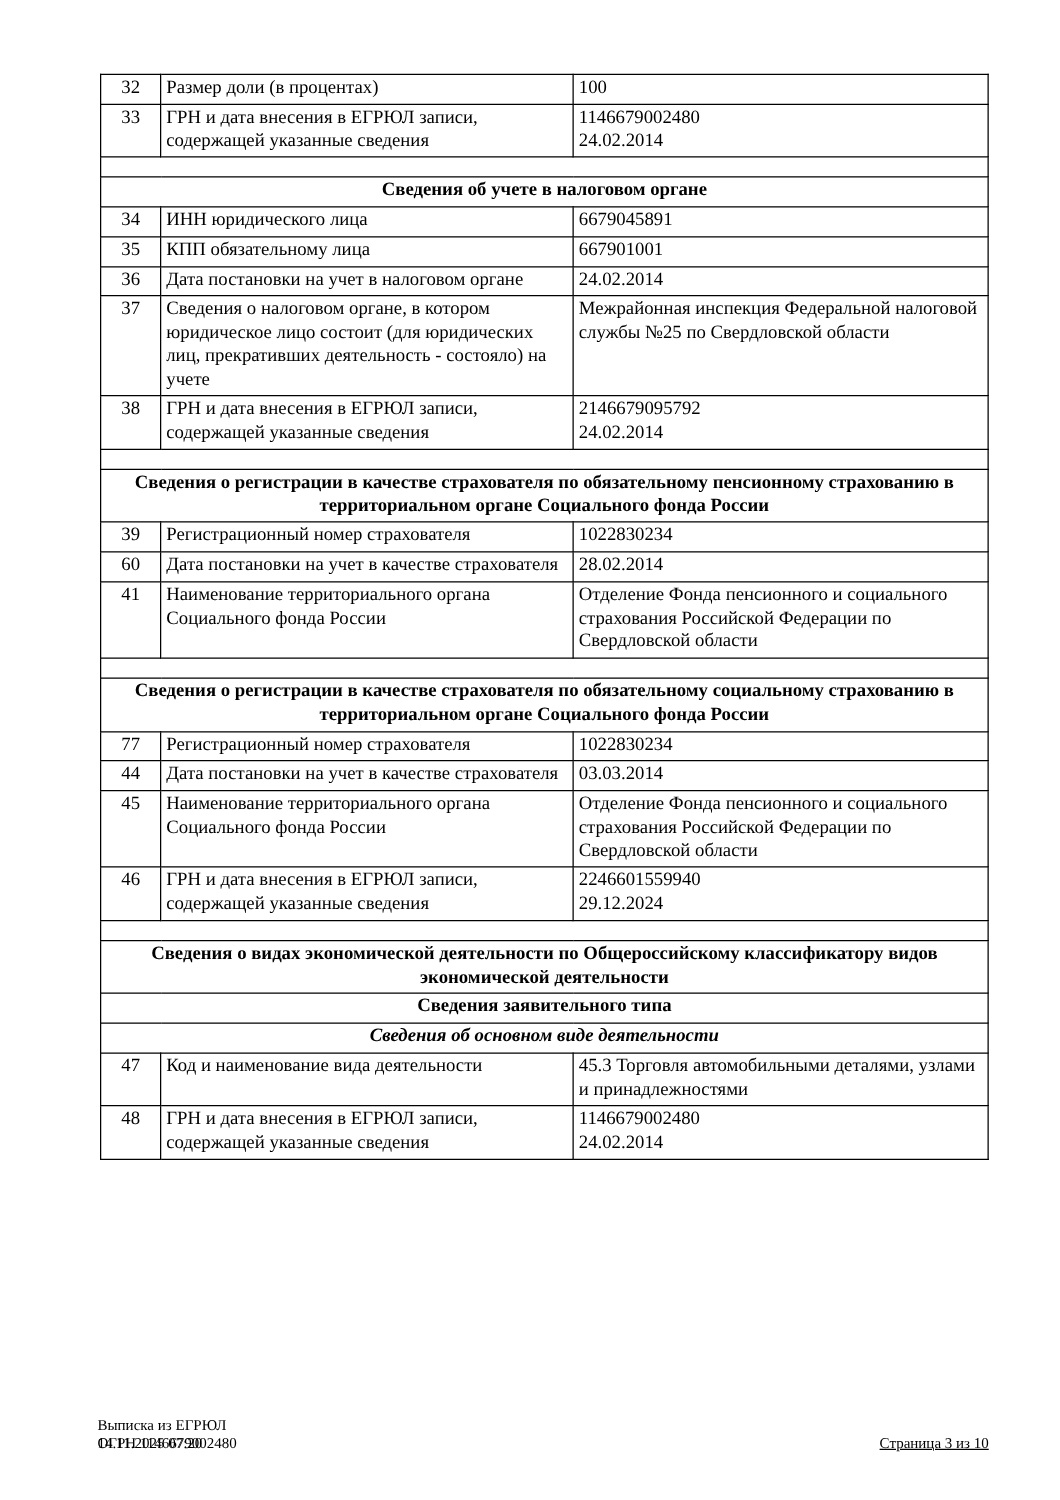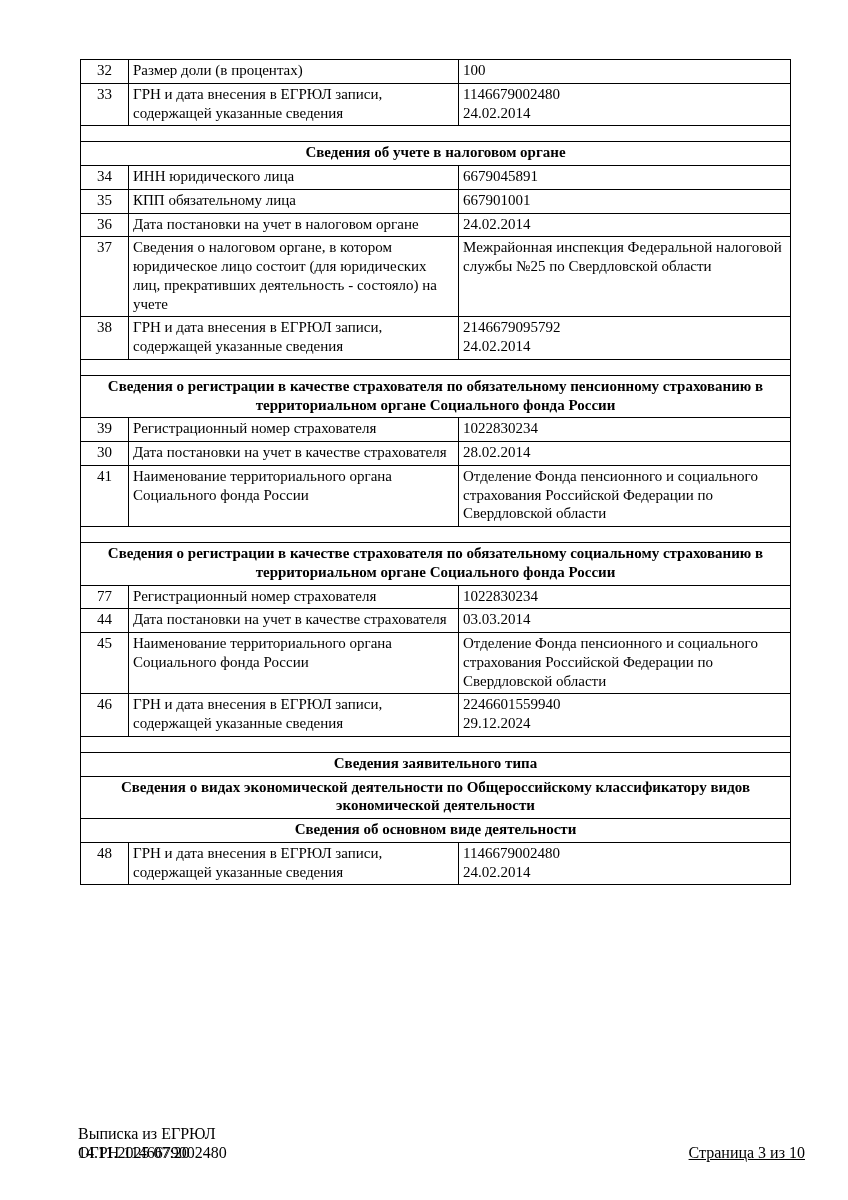--- a/index.html
+++ b/index.html
@@ -46,33 +46,34 @@
   tr.spacer td {
     height: 15px;
     padding: 0;
   }
   td.section-header {
     text-align: center;
     font-weight: bold;
     padding: 3px 6px 4px 6px;
   }
   td.section-header.italic {
+    font-style: italic;
     margin-top: 40px;
   }
   td.section-header.plain-italic {
     font-weight: normal;
     font-style: italic;
   }
   .footer {
     position: absolute;
     left: 78px;
-    right: 43px;
+    right: 57px;
     top: 1132px;
     height: 30px;
-    font-size: 16px;
+    font-size: 12px;
     line-height: 1.15;
   }
   .footer .f-left {
     position: absolute;
     left: 0;
     bottom: 0;
     text-align: left;
   }
   .footer .f-center {
     position: absolute;
@@ -153,21 +154,21 @@
       <tr>
         <td colspan="3" class="section-header">Сведения о регистрации в качестве страхователя по обязательному пенсионному страхованию в территориальном органе Социального фонда России</td>
       </tr>
 
       <tr>
         <td class="num">39</td>
         <td>Регистрационный номер страхователя</td>
         <td class="value">1022830234</td>
       </tr>
       <tr>
-        <td class="num">30</td>
+        <td class="num">60</td>
         <td>Дата постановки на учет в качестве страхователя</td>
         <td class="value">28.02.2014</td>
       </tr>
       <tr>
         <td class="num">41</td>
         <td>Наименование территориального органа Социального фонда России</td>
         <td class="value">Отделение Фонда пенсионного и социального страхования Российской Федерации по Свердловской области</td>
       </tr>
 
       <tr class="spacer">
@@ -196,29 +197,34 @@
         <td class="num">46</td>
         <td>ГРН и дата внесения в ЕГРЮЛ записи, содержащей указанные сведения</td>
         <td class="value">2246601559940
 29.12.2024</td>
       </tr>
 
       <tr class="spacer">
           <td colspan="3"></td>
         </tr>
       <tr>
+        <td colspan="3" class="section-header">Сведения о видах экономической деятельности по Общероссийскому классификатору видов экономической деятельности</td>
+      </tr>
+      <tr>
         <td colspan="3" class="section-header">Сведения заявительного типа</td>
       </tr>
       <tr>
-        <td colspan="3" class="section-header">Сведения о видах экономической деятельности по Общероссийскому классификатору видов экономической деятельности</td>
-      </tr>
-      <tr>
         <td colspan="3" class="section-header italic">Сведения об основном виде деятельности</td>
       </tr>
 
+      <tr>
+        <td class="num">47</td>
+        <td>Код и наименование вида деятельности</td>
+        <td class="value">45.3 Торговля автомобильными деталями, узлами и принадлежностями</td>
+      </tr>
       <tr>
         <td class="num">48</td>
         <td>ГРН и дата внесения в ЕГРЮЛ записи, содержащей указанные сведения</td>
         <td class="value">1146679002480
 24.02.2014</td>
       </tr>
     </tbody>
   </table>
 
   <div class="footer">

